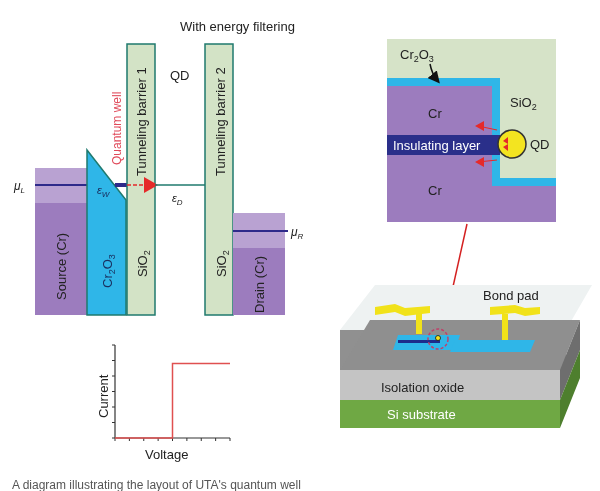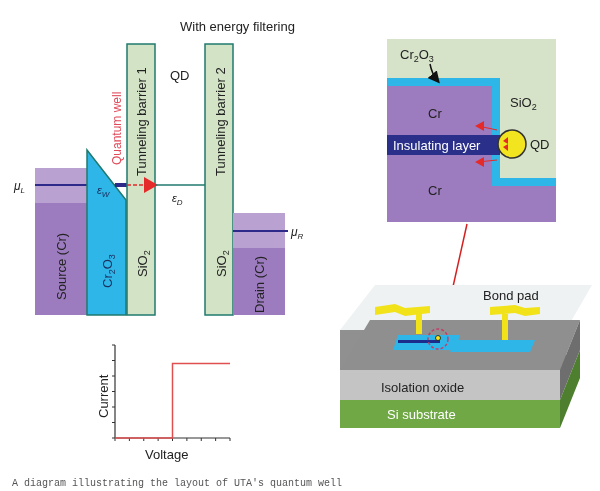--- a/index.html
+++ b/index.html
@@ -1,19 +1,19 @@
 <!DOCTYPE html>
 <html><head>
 <meta charset="utf-8">
 <style>
   html, body { margin:0; padding:0; background:#ffffff; }
   body { width:600px; height:491px; position:relative; overflow:hidden; font-family:"Liberation Sans", sans-serif; }
   #stage { position:absolute; left:0; top:0; width:600px; height:491px; }
   svg text { font-family:"Liberation Sans", sans-serif; }
-  .caption { position:absolute; left:12px; top:478px; font-size:10px; color:#555; font-family:Liberation Mono, monospace; }
+  .caption { position:absolute; left:12px; top:478px; font-size:12px; color:#555; font-family:Liberation Sans, sans-serif; }
 </style>
 </head>
 <body>
 
 <svg id="stage" width="600" height="491" viewBox="0 0 600 491">
   <defs>
     <marker id="arrBlack" markerWidth="8" markerHeight="8" refX="5" refY="4" orient="auto">
       <path d="M0,0 L8,4 L0,8 Z" fill="#111"></path>
     </marker>
     <marker id="arrRed" markerWidth="8" markerHeight="8" refX="6" refY="4" orient="auto">

